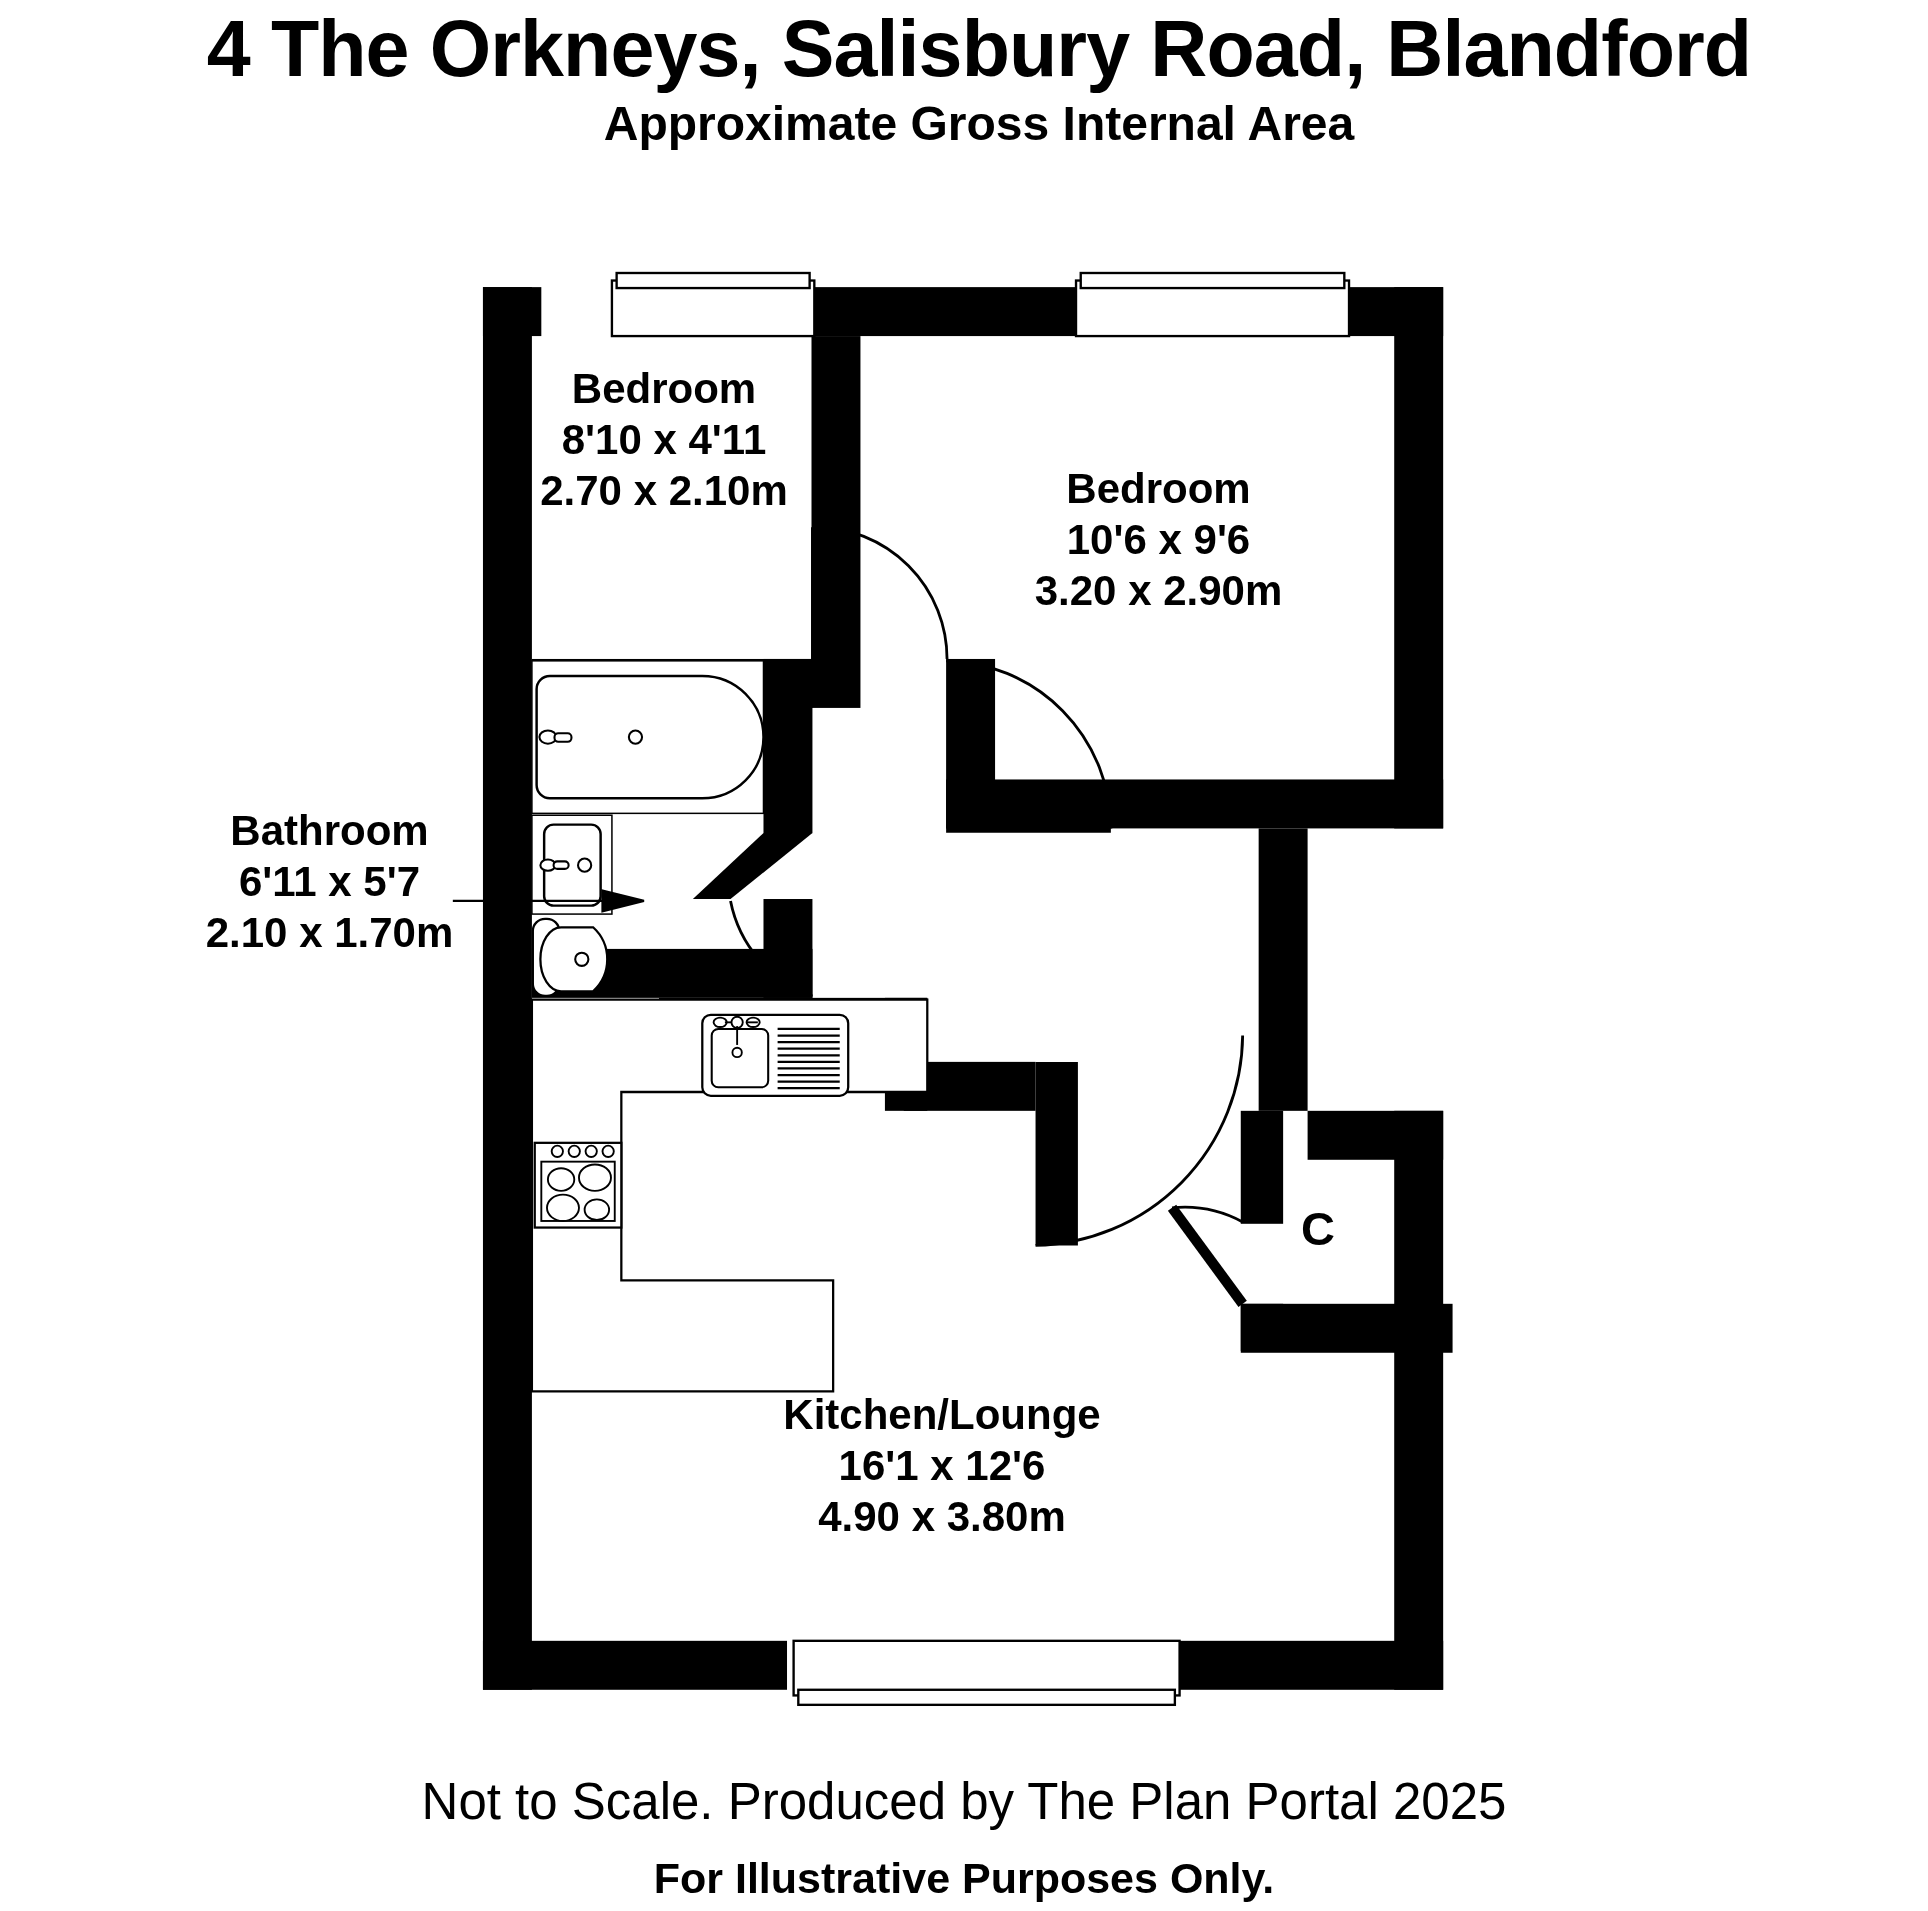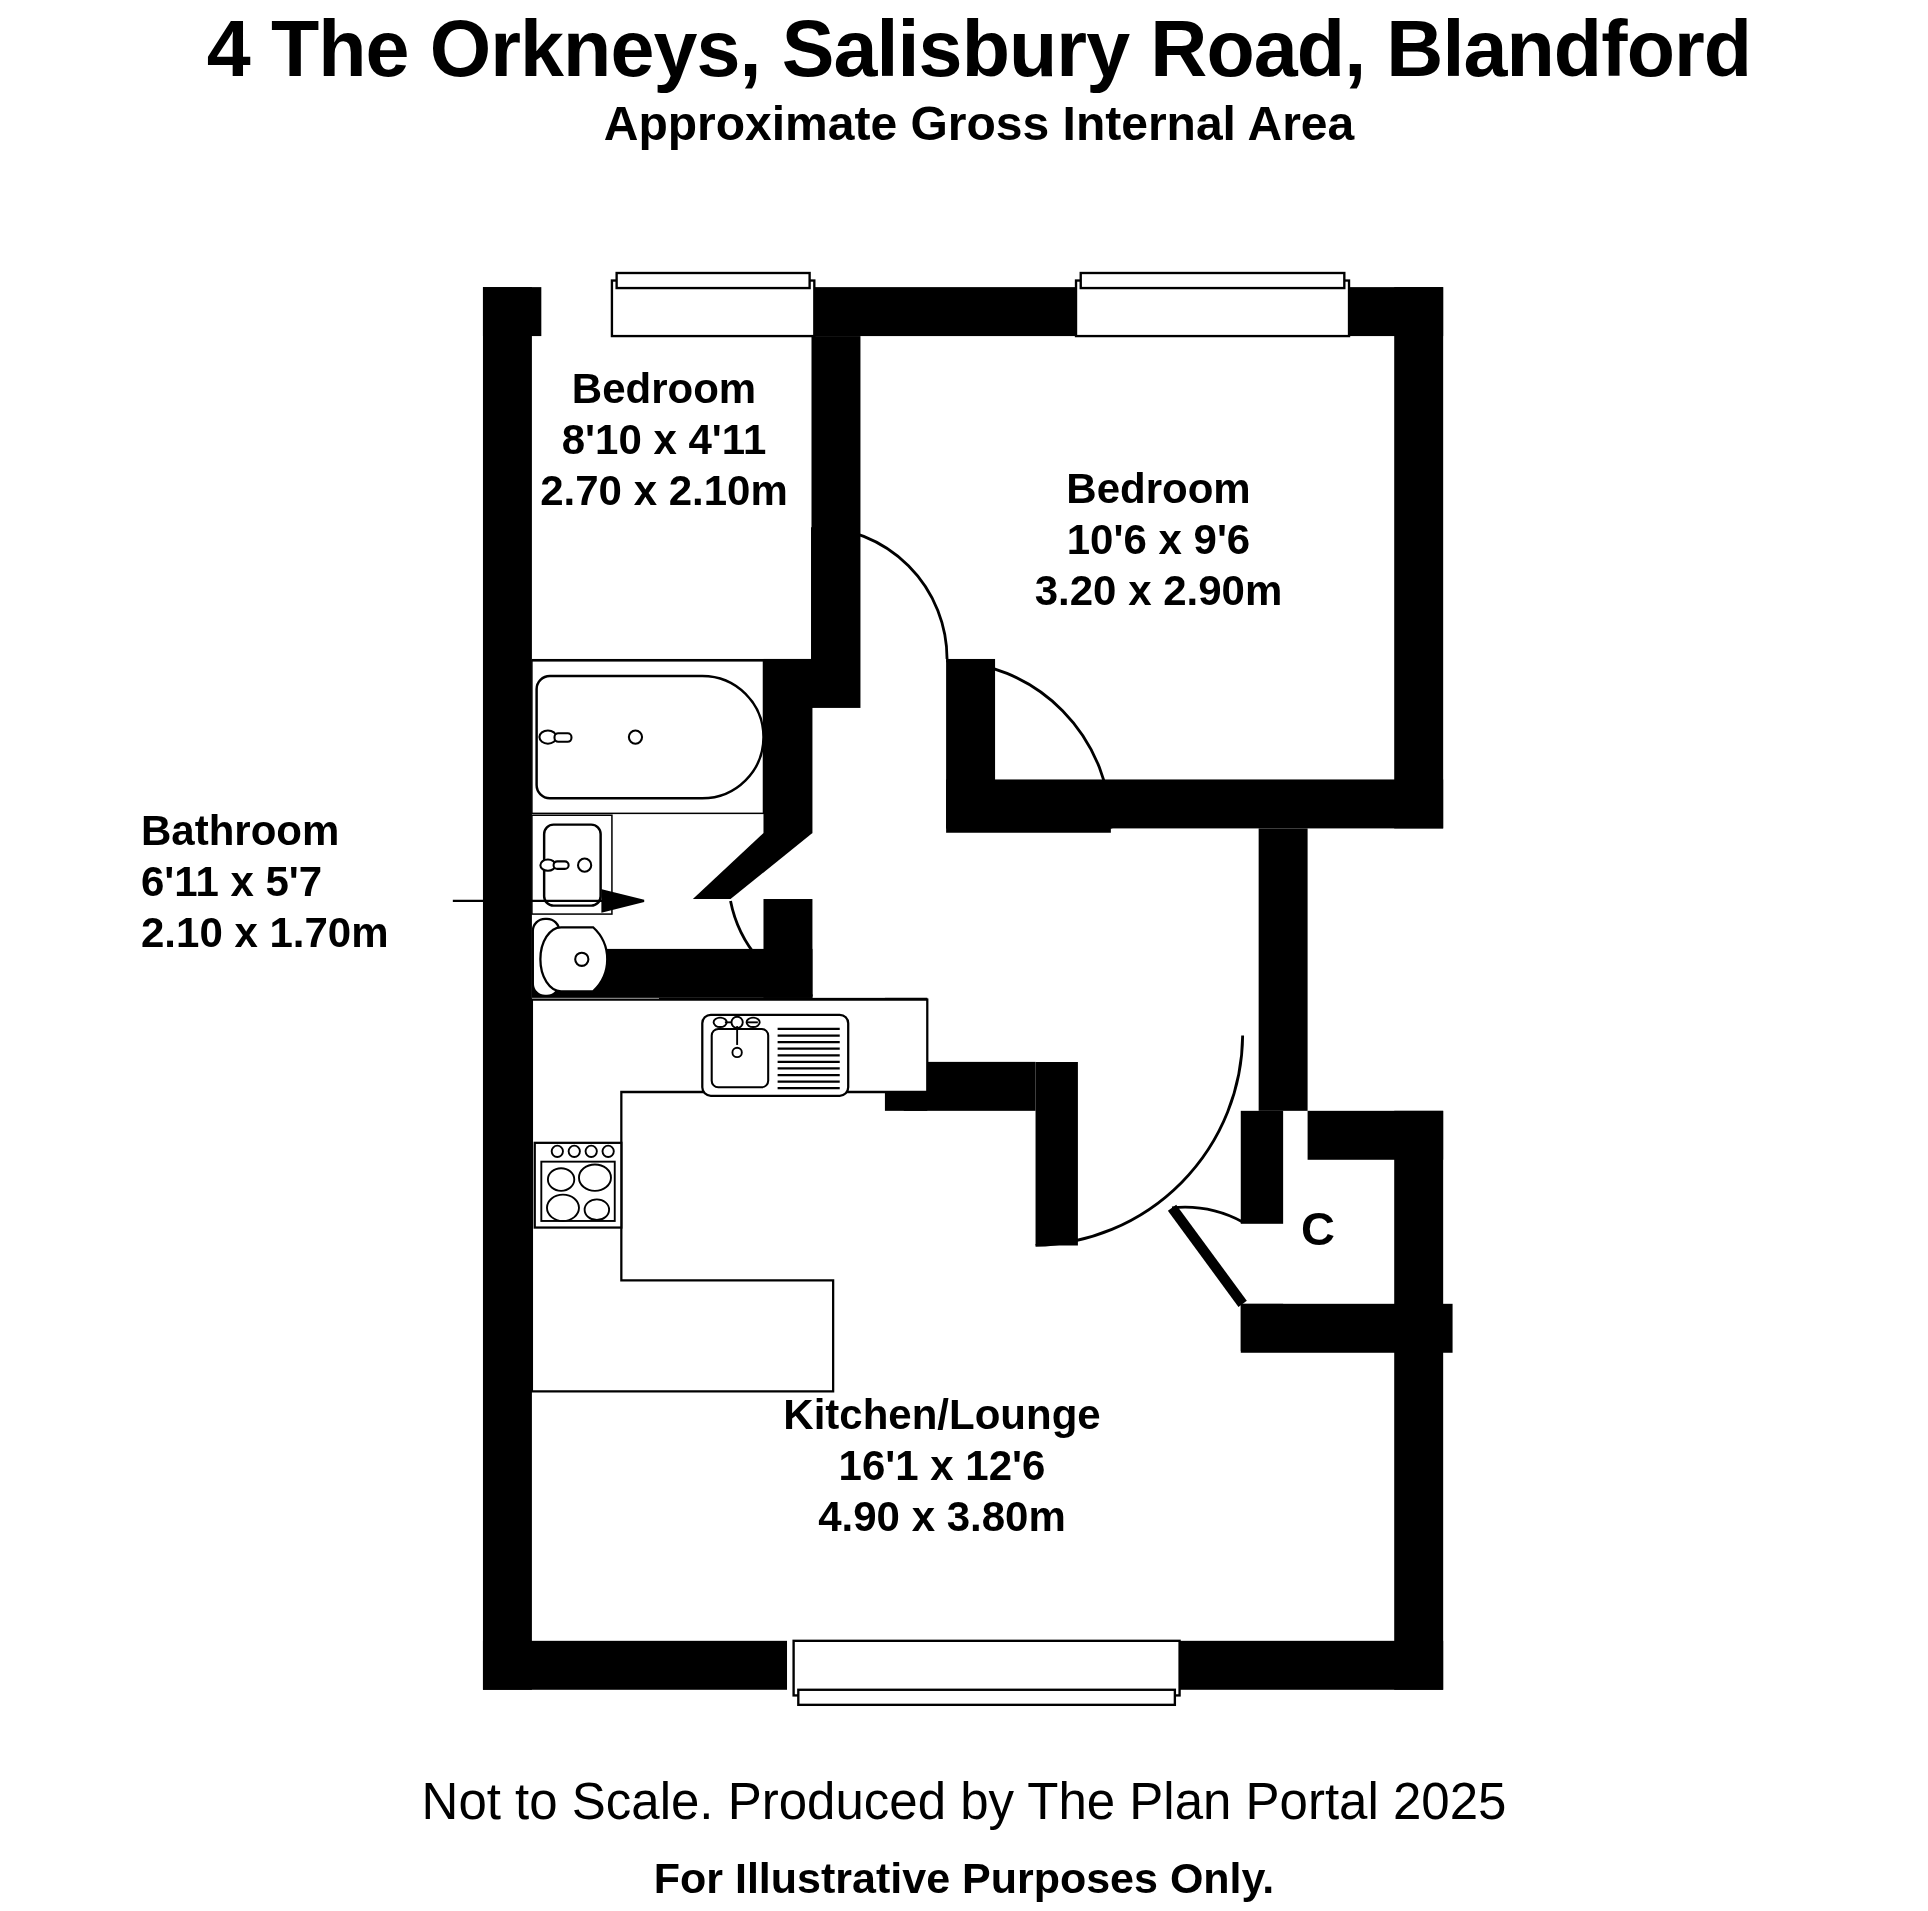--- a/index.html
+++ b/index.html
@@ -72,21 +72,21 @@
     font-weight: bold;
     line-height: 1.22;
     white-space: nowrap;
   }
   .room-label .rl-name { font-size: 42px; }
   .room-label .rl-imp  { font-size: 42px; }
   .room-label .rl-met  { font-size: 42px; }
 
   #label-bedroom-1 { left: 490px; top: 363px; width: 348px; }
   #label-bedroom-2 { left: 970px; top: 463px; width: 377px; }
-  #label-bathroom  { left: 141px; top: 805px; width: 377px; text-align: left; }
+  #label-bathroom  { left: 141px; top: 805px; width: 377px; text-align: center; }
   #label-kitchen   { left: 716px; top: 1389px; width: 452px; }
 
   .cupboard-letter {
     position: absolute;
     font-size: 47px;
     font-weight: bold;
     left: 1301px;
     top: 1205px;
     line-height: 1;
   }

